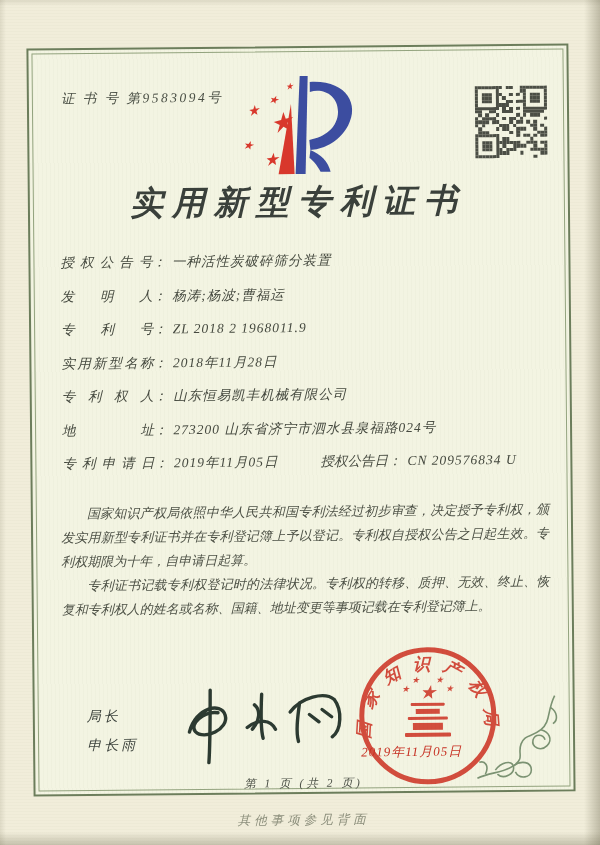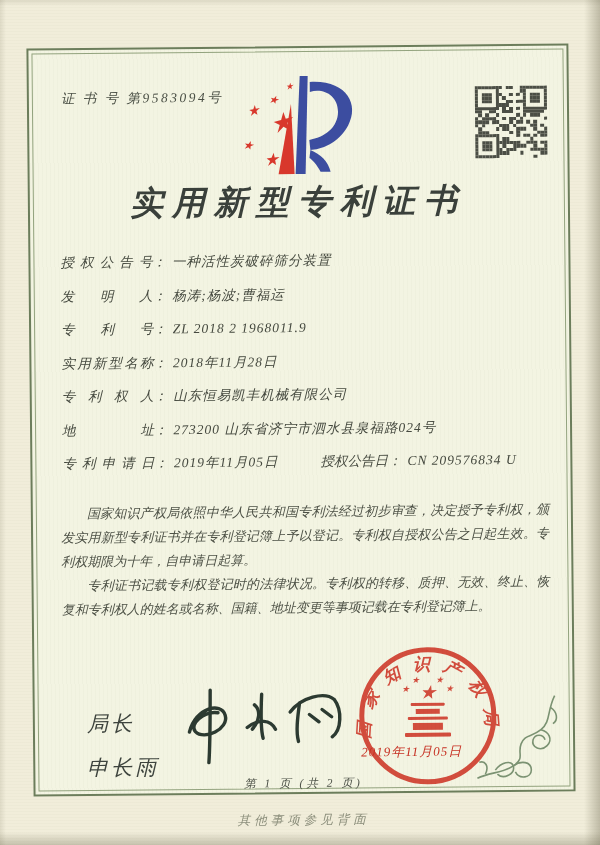--- a/index.html
+++ b/index.html
@@ -23,21 +23,21 @@
   .fields{position:absolute;left:62px;top:252px;right:48px;font-size:13.5px;}
   .row{margin-bottom:15.5px;white-space:nowrap;}
   .flabel{display:inline-block;width:92px;text-align:justify;text-align-last:justify;vertical-align:bottom;}
   .colon{display:inline-block;}
   .fvalue{margin-left:6px;letter-spacing:1px;}
   .grant{display:flex;}
   .grant .g2{margin-left:42px;}
   .paras{position:absolute;left:60px;top:500px;right:52px;font-size:13px;
          line-height:1.85;color:#4d5146;text-align:justify;}
   .paras p{margin:0;text-indent:2em;}
-  .signer{position:absolute;left:84px;top:700px;font-size:21px;letter-spacing:3px;color:#3e443e;line-height:2.1;}
+  .signer{position:absolute;left:84px;top:700px;font-size:14px;letter-spacing:3px;color:#3e443e;line-height:2.1;}
   .signature{position:absolute;left:158px;top:672px;width:200px;height:100px;}
   .seal{position:absolute;left:352px;top:644px;width:146px;height:146px;mix-blend-mode:multiply;}
   .seal svg{position:absolute;inset:0;opacity:.88;}
   .seal-date{position:absolute;left:6px;top:100px;width:134px;font-size:13px;color:#d23428;
              letter-spacing:1px;white-space:nowrap;}
   .page-no{position:absolute;left:0;right:0;top:776px;text-align:center;font-size:11.5px;
            letter-spacing:3px;color:#4a4f45;}
   .back-note{position:absolute;left:0;right:0;top:812px;text-align:center;font-size:12.5px;
              letter-spacing:4px;color:#8b8e7b;}
   .ornament{position:absolute;left:452px;top:688px;width:112px;height:98px;}

